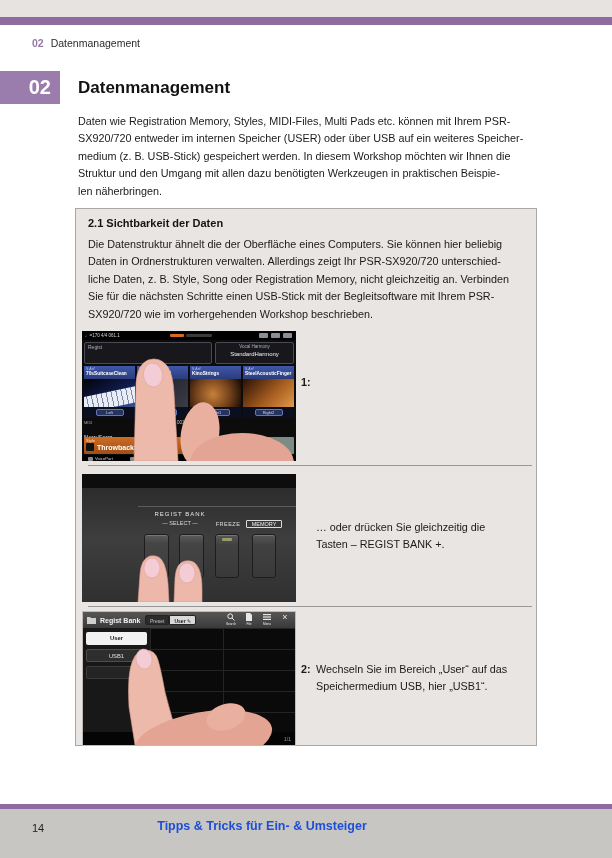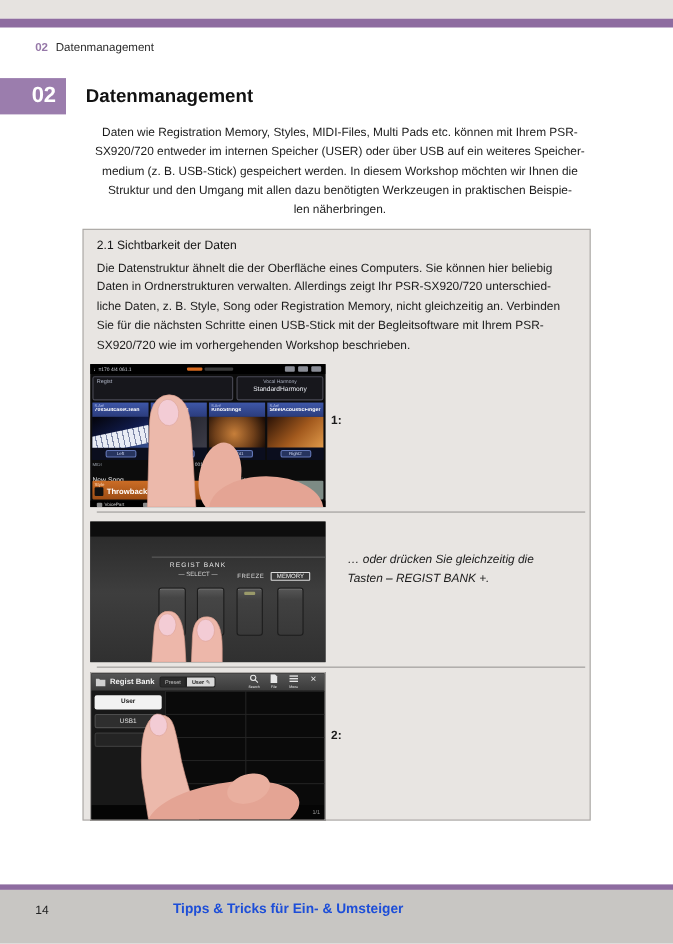--- a/index.html
+++ b/index.html
@@ -15,33 +15,33 @@
   .footer-title{position:absolute;left:0;top:819px;width:524px;text-align:center;font-size:12.5px;font-weight:700;color:#1d4ed8;}
 
   
   .breadcrumb{position:absolute;left:32px;top:37px;font-size:10.5px;color:#2b2b2b;}
   .breadcrumb .num{color:#9678a8;font-weight:700;margin-right:7px;}
   .chapter-box{position:absolute;left:0;top:71px;width:60px;height:33px;background:#9b7dad;color:#fff;
     font-size:20px;font-weight:700;text-align:right;line-height:33px;padding-right:9px;box-sizing:border-box;}
   .page-title{position:absolute;left:78px;top:78px;font-size:17px;font-weight:700;color:#121212;}
 
   
-  .intro{position:absolute;left:78px;top:113px;width:462px;font-size:10.8px;line-height:17.4px;color:#1a1a1a;white-space:pre-line;text-align:center;}
+  .intro{position:absolute;left:78px;top:113px;width:462px;font-size:10.8px;line-height:17.4px;color:#1a1a1a;white-space:pre-line;}
 
   
   .info-box{position:absolute;left:75px;top:208px;width:462px;height:538px;background:#e8e5e2;border:1px solid #a9a6a3;box-sizing:border-box;}
-  .info-title{position:absolute;left:12px;top:8px;font-size:11px;font-weight:400;color:#141414;text-align:right;}
+  .info-title{position:absolute;left:12px;top:8px;font-size:11px;font-weight:700;color:#141414;text-align:right;}
   .info-body{position:absolute;left:12px;top:27px;width:438px;font-size:10.8px;line-height:17.4px;color:#1a1a1a;white-space:pre-line;}
   .sep{position:absolute;left:12px;width:444px;height:1px;background:#9a9896;}
   .sep1{top:256px;} .sep2{top:397px;}
 
   .step{position:absolute;left:225px;width:238px;display:flex;font-size:10.8px;line-height:17.4px;color:#1a1a1a;}
   .step-num{font-weight:700;min-width:15px;flex:0 0 15px;}
   .step-text{white-space:pre-line;}
-  .step1{top:165px;} .step2{top:292px;font-style:italic;} .step3{top:452px;}
+  .step1{top:165px;} .step2{top:310px;} .step3{top:452px;}
 
   
   .photo{position:absolute;left:6px;width:214px;overflow:hidden;background:#0c0c0c;}
   .photo1{top:122px;height:130px;}
   .photo2{top:265px;height:128px;background:#333;}
   .photo3{top:402px;height:135px;background:#0b0b0b;border:1px solid #bdbab7;box-sizing:border-box;}
   .photo *{box-sizing:border-box;}
   .abs{position:absolute;}
   .finger-svg{position:absolute;left:0;top:0;pointer-events:none;}
 
@@ -338,20 +338,22 @@
       <svg class="finger-svg" width="212" height="133" viewBox="0 0 212 133">
         <path d="M46,95 Q44,60 50,48 Q54,38 63,38 Q72,38 75,48 Q78,58 82,80 Q88,105 98,133 L52,133 Z" fill="#ecb9ab" stroke="#d99d8e" stroke-width="0.6"></path>
         <ellipse cx="61" cy="47" rx="8" ry="10" fill="#f3ccd5" stroke="#daa094" stroke-width="0.5" transform="rotate(-8 61 47)"></ellipse>
         <ellipse cx="120" cy="128" rx="70" ry="28" fill="#e4a494" transform="rotate(-10 120 128)"></ellipse>
         <ellipse cx="143" cy="105" rx="20" ry="13" fill="#e9af9f" transform="rotate(-18 143 105)"></ellipse>
       </svg>
     </div>
 
     <div class="step step3">
       <span class="step-num">2:</span>
+      <span class="step-text">Wechseln Sie im Bereich „User“ auf das
+Speichermedium USB, hier „USB1“.</span>
     </div>
   </div>
 
   <div class="footer-rule"></div>
   <div class="footer-band"></div>
   <div class="footer-pagenum">14</div>
   <div class="footer-title">Tipps &amp; Tricks für Ein- &amp; Umsteiger</div>
 
 </div>
 

